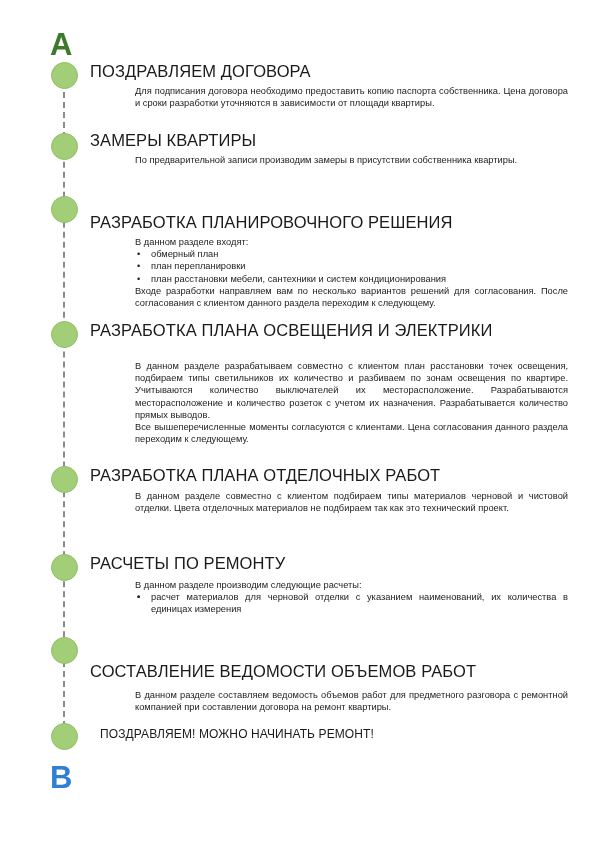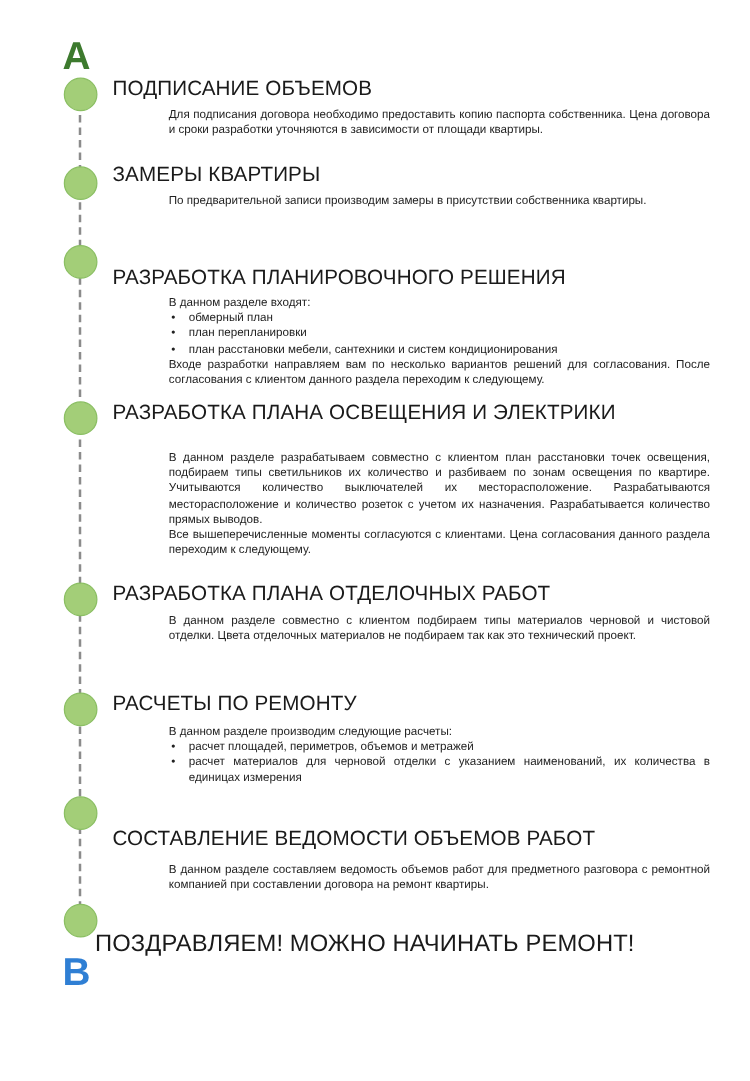--- a/index.html
+++ b/index.html
@@ -109,26 +109,25 @@
   .bullets li .dot {
     position: absolute;
     left: 2px;
     top: 0;
     font-size: 9.3px;
     line-height: 12.2px;
   }
 
   .final-title {
     position: absolute;
-    left: 76px;
-    font-size: 19px;
+    left: 100px;
+    font-size: 12px;
     color: #1a1a1a;
     letter-spacing: 0.1px;
     white-space: nowrap;
-    margin-top: 18px;
   }
 </style>
 </head>
 <body>
 
 <div id="page">
 
   <div class="rail" style="border-left-color: rgb(139, 139, 139);"></div>
 
   <div class="endmark letter-a" style="color: rgb(61, 122, 46);">A</div>
@@ -139,21 +138,21 @@
   <div class="node" style="top: 196px; background: rgb(163, 206, 120); border-color: rgb(139, 191, 99);"></div>
   <div class="node" style="top: 321px; background: rgb(163, 206, 120); border-color: rgb(139, 191, 99);"></div>
   <div class="node" style="top: 466px; background: rgb(163, 206, 120); border-color: rgb(139, 191, 99);"></div>
   <div class="node" style="top: 554px; background: rgb(163, 206, 120); border-color: rgb(139, 191, 99);"></div>
   <div class="node" style="top: 637px; background: rgb(163, 206, 120); border-color: rgb(139, 191, 99);"></div>
   <div class="node" style="top: 723px; background: rgb(163, 206, 120); border-color: rgb(139, 191, 99);"></div>
 
   <div class="content">
 
     <section class="step" style="top:62px">
-      <h2 class="step-title">ПОДПИСАНИЕ ОБЪЕМОВ</h2>
+      <h2 class="step-title">ПОЗДРАВЛЯЕМ ДОГОВОРА</h2>
       <div class="step-body">
         <p>Для подписания договора необходимо предоставить копию паспорта собственника. Цена договора и сроки разработки уточняются в зависимости от площади квартиры.</p>
       </div>
     </section>
 
     <section class="step" style="top:131px">
       <h2 class="step-title">ЗАМЕРЫ КВАРТИРЫ</h2>
       <div class="step-body">
         <p>По предварительной записи производим замеры в присутствии собственника квартиры.</p>
       </div>
@@ -185,21 +184,21 @@
       <div class="step-body" style="margin-top:5px">
         <p>В данном разделе совместно с клиентом подбираем типы материалов черновой и чистовой отделки. Цвета отделочных материалов не подбираем так как это технический проект.</p>
       </div>
     </section>
 
     <section class="step" style="top:554px">
       <h2 class="step-title">РАСЧЕТЫ ПО РЕМОНТУ</h2>
       <div class="step-body" style="margin-top:6px">
         <p>В данном разделе производим следующие расчеты:</p>
         <ul class="bullets">
-          <li><span class="dot">•</span><span>расчет площадей, периметров, объемов и метражей</span></li>
+          <li><span class="dot">•</span></li>
           <li><span class="dot">•</span><span>расчет материалов для черновой отделки с указанием наименований, их количества в единицах измерения</span></li>
         </ul>
       </div>
     </section>
 
     <section class="step" style="top:662px">
       <h2 class="step-title">СОСТАВЛЕНИЕ ВЕДОМОСТИ ОБЪЕМОВ РАБОТ</h2>
       <div class="step-body" style="margin-top:8px">
         <p>В данном разделе составляем ведомость объемов работ для предметного разговора с ремонтной компанией при составлении договора на ремонт квартиры.</p>
       </div>

